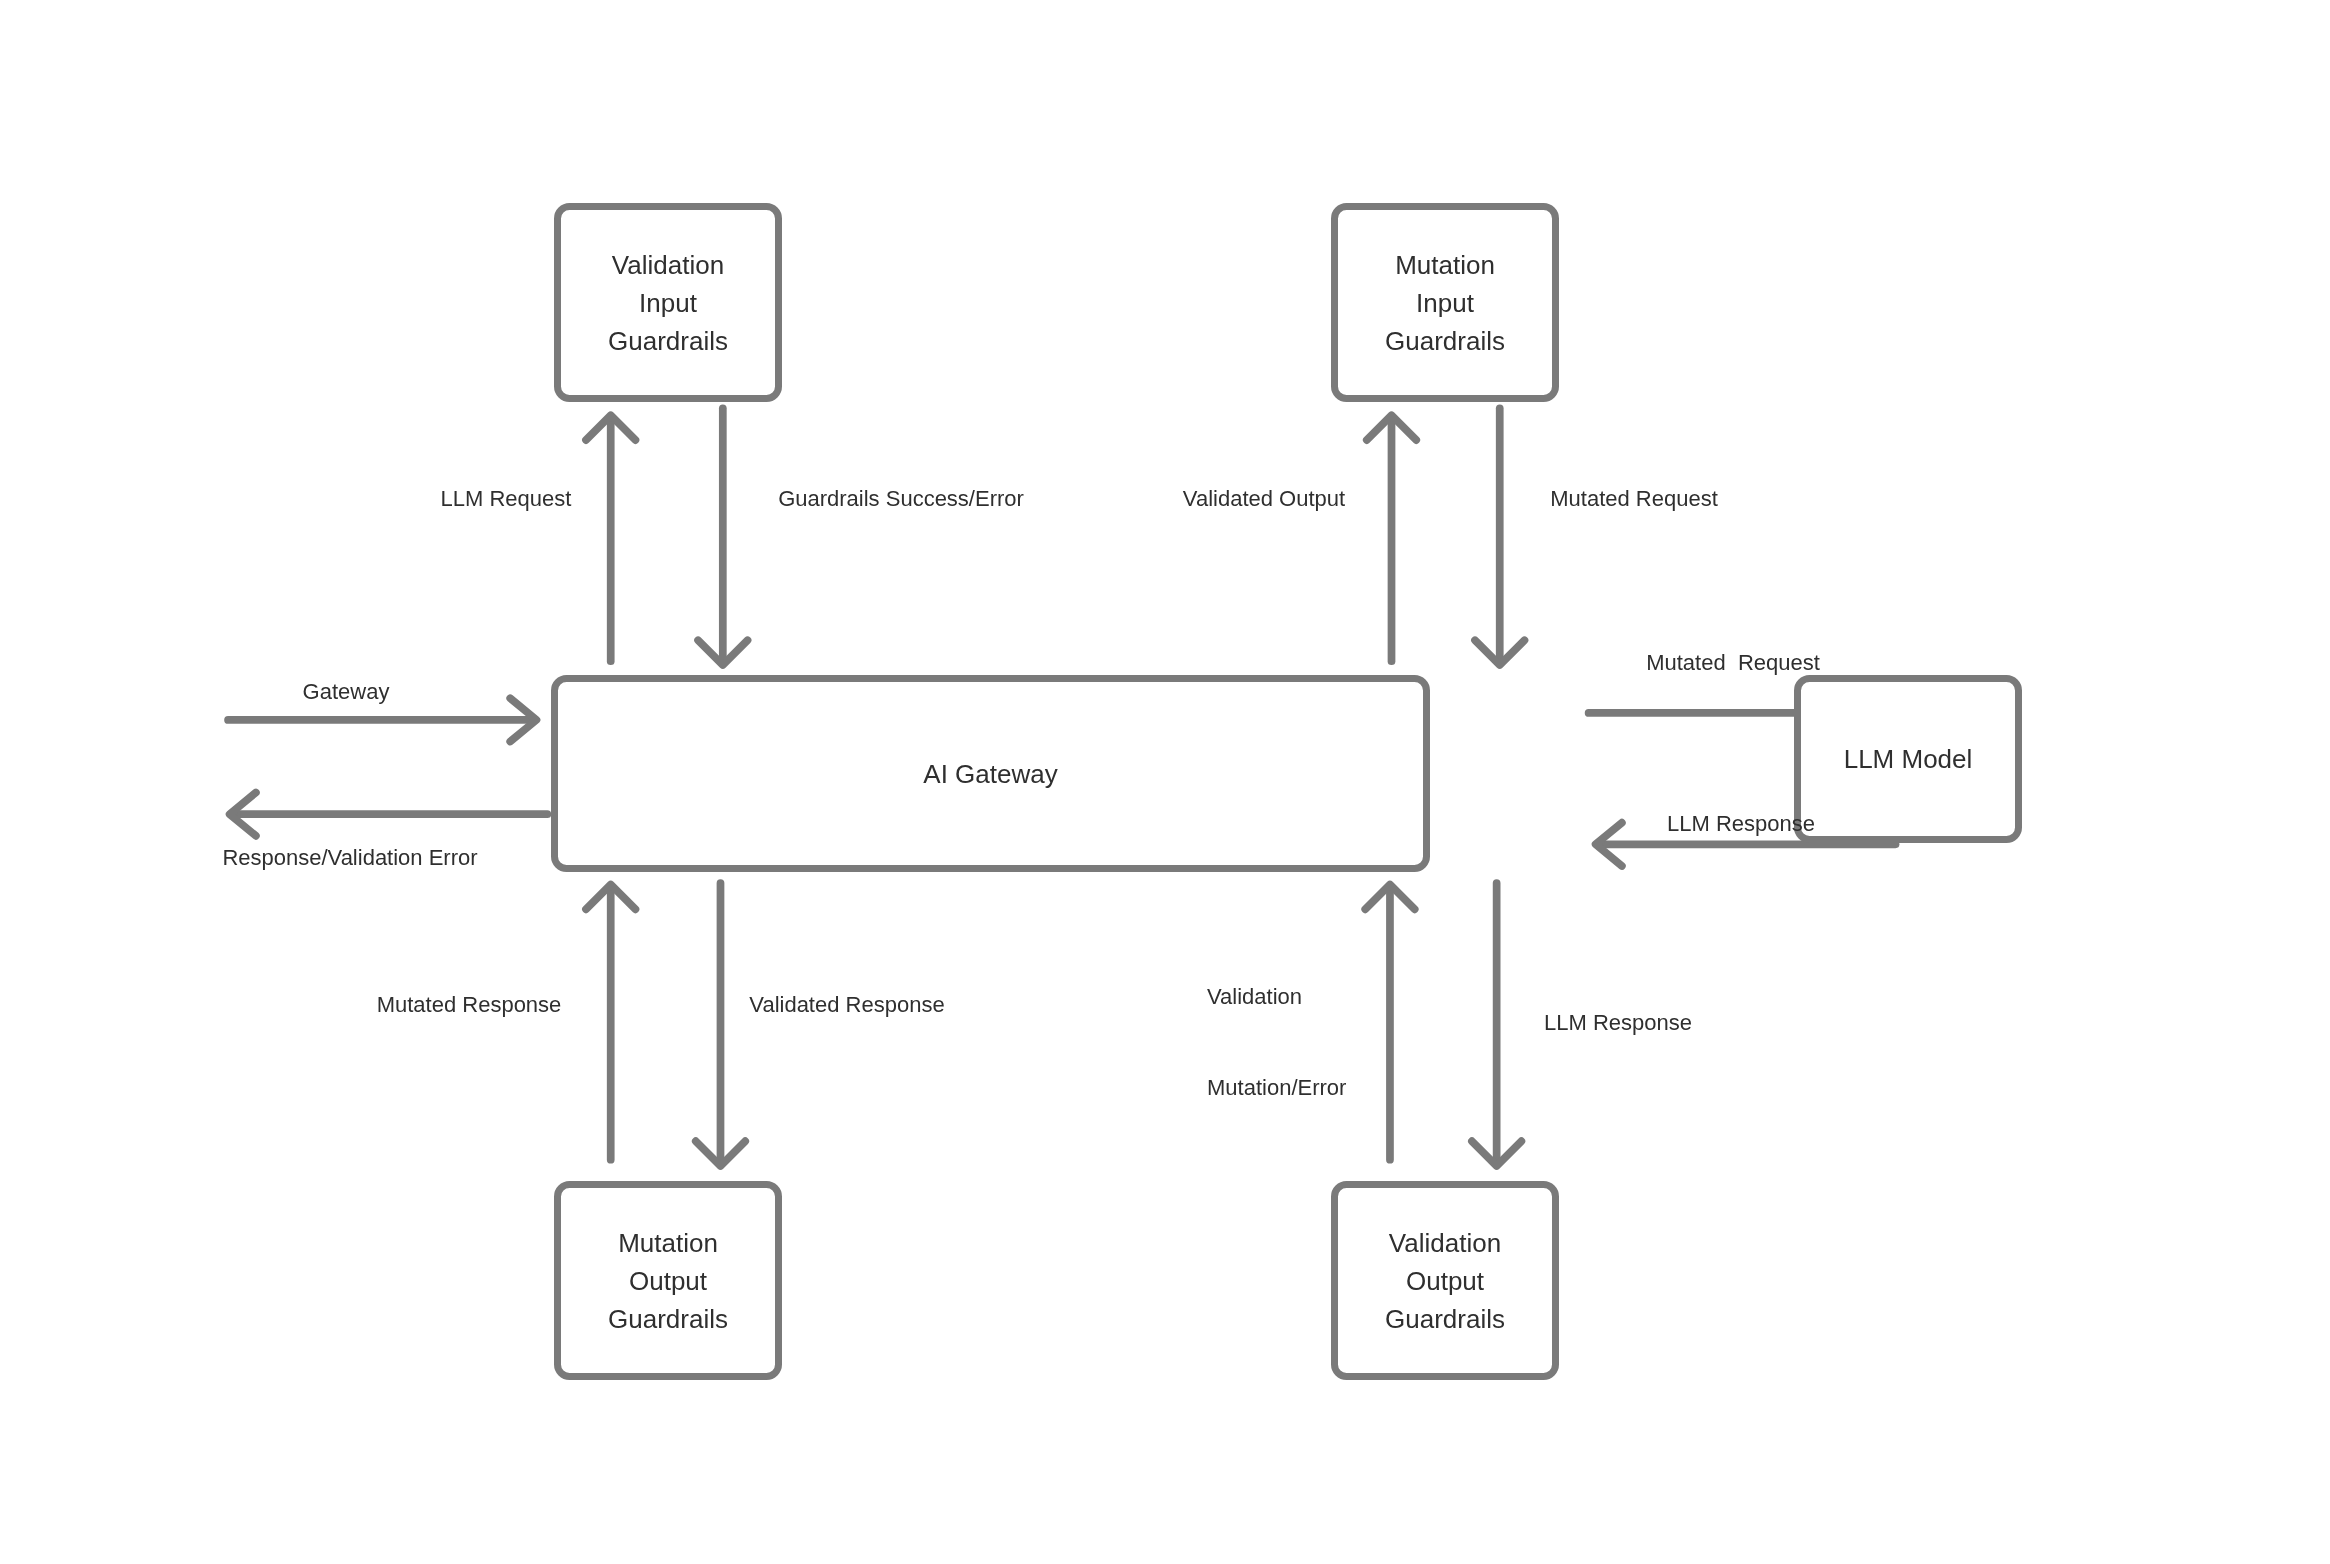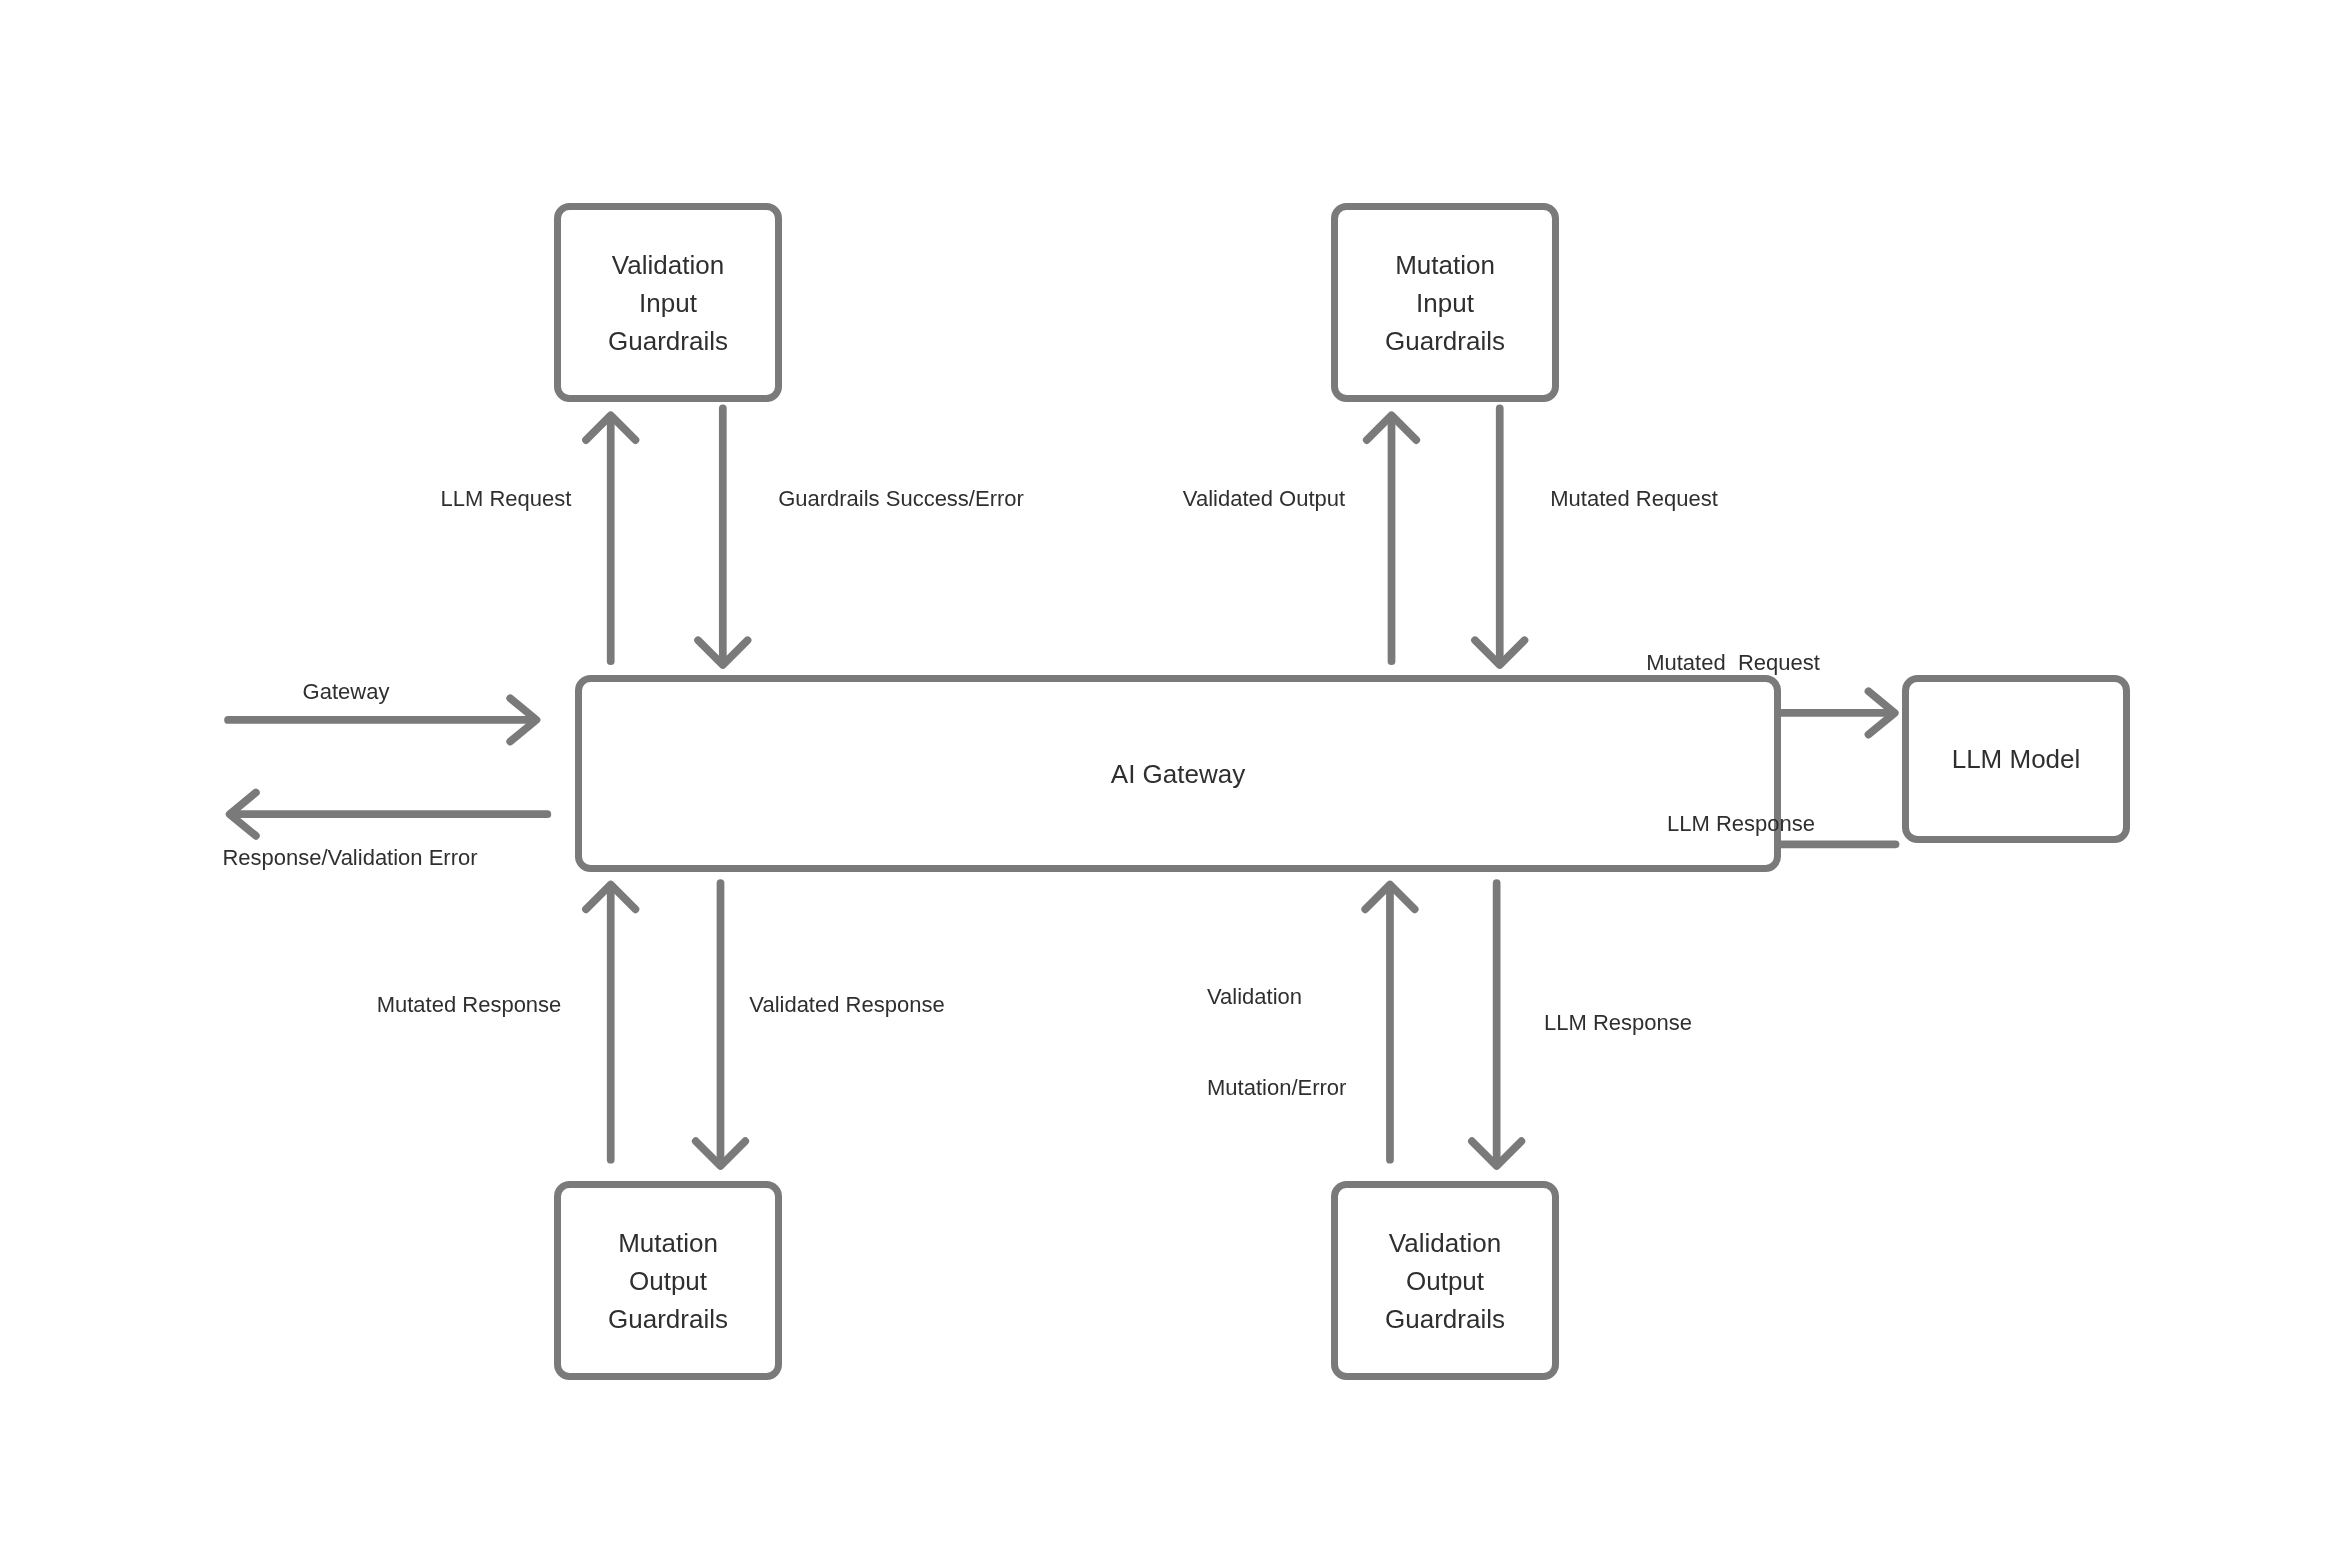--- a/index.html
+++ b/index.html
@@ -134,27 +134,27 @@
   </div>
 
   <div class="node" style="left:1331px; top:203px; width:228px; height:199px">
     <div class="node-text">
       <span>Mutation</span>
       <span>Input</span>
       <span>Guardrails</span>
     </div>
   </div>
 
-  <div class="node" style="left:575px; top:675px; width:1206px; height:197px">
+  <div class="node" style="left:551px; top:675px; width:879px; height:197px">
     <div class="node-text">
       <span>AI Gateway</span>
     </div>
   </div>
 
-  <div class="node" style="left:1902px; top:675px; width:228px; height:168px">
+  <div class="node" style="left:1794px; top:675px; width:228px; height:168px">
     <div class="node-text">
       <span>LLM Model</span>
     </div>
   </div>
 
   <div class="node" style="left:554px; top:1181px; width:228px; height:199px">
     <div class="node-text">
       <span>Mutation</span>
       <span>Output</span>
       <span>Guardrails</span>

